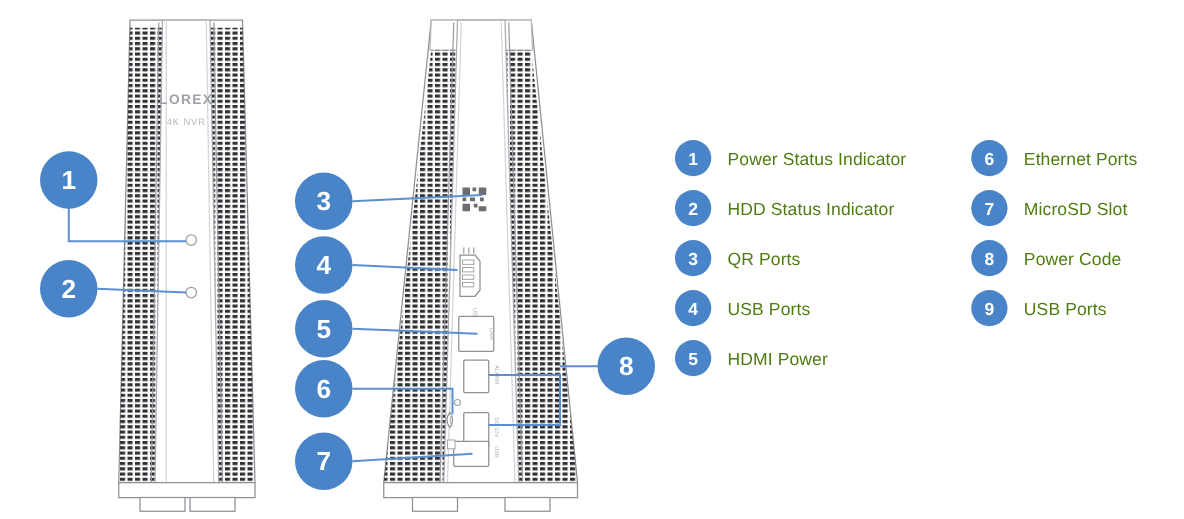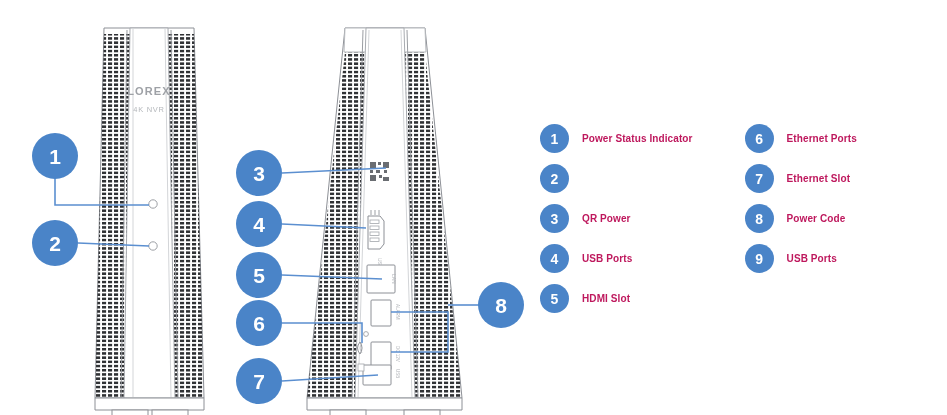--- a/index.html
+++ b/index.html
@@ -3,21 +3,21 @@
 <meta charset="utf-8">
 <style>
   html,body{margin:0;padding:0;}
   body{
     width:947px;height:415px;
     background:#ffffff;
     font-family:"Liberation Sans", sans-serif;
     overflow:hidden;
     position:relative;
   }
-  #root{position:absolute;left:0;top:12px;width:947px;height:346px;text-align:center;}
+  #root{position:absolute;left:0;top:0;width:947px;height:346px;text-align:center;}
   svg.diagram{position:absolute;left:0;top:0;width:947px;height:415px;}
 
   
   .legend{
     position:absolute;
     left:540px;top:112px;
     width:400px;
     display:flex;
     gap:52px;
   }
@@ -26,25 +26,24 @@
   .badge{
     width:29px;height:29px;border-radius:50%;
     background:#4a84c8;
     color:#ffffff;
     font-size:14px;font-weight:bold;
     display:flex;align-items:center;justify-content:center;
     flex:0 0 auto;
     line-height:1;
   }
   .legend-label{
-    font-size:10px;
-    color:#be185d;
+    font-size:14px;
+    color:#4d7c0f;
     white-space:nowrap;
     letter-spacing:.1px;
-    font-weight:bold;
   }
 </style>
 </head>
 <body>
 
 <div id="root">
 
   <svg class="diagram" viewBox="0 0 947 415">
     <defs>
 
@@ -210,43 +209,44 @@
 
   <div class="legend">
 
     <div class="legend-col">
       <div class="legend-row">
         <div class="badge">1</div>
         <div class="legend-label">Power Status Indicator</div>
       </div>
       <div class="legend-row">
         <div class="badge">2</div>
+        <div class="legend-label">HDD Status Indicator</div>
       </div>
       <div class="legend-row">
         <div class="badge">3</div>
-        <div class="legend-label">QR Power</div>
+        <div class="legend-label">QR Ports</div>
       </div>
       <div class="legend-row">
         <div class="badge">4</div>
         <div class="legend-label">USB Ports</div>
       </div>
       <div class="legend-row">
         <div class="badge">5</div>
-        <div class="legend-label">HDMI Slot</div>
+        <div class="legend-label">HDMI Power</div>
       </div>
     </div>
 
     <div class="legend-col">
       <div class="legend-row">
         <div class="badge">6</div>
         <div class="legend-label">Ethernet Ports</div>
       </div>
       <div class="legend-row">
         <div class="badge">7</div>
-        <div class="legend-label">Ethernet Slot</div>
+        <div class="legend-label">MicroSD Slot</div>
       </div>
       <div class="legend-row">
         <div class="badge">8</div>
         <div class="legend-label">Power Code</div>
       </div>
       <div class="legend-row">
         <div class="badge">9</div>
         <div class="legend-label">USB Ports</div>
       </div>
     </div>

